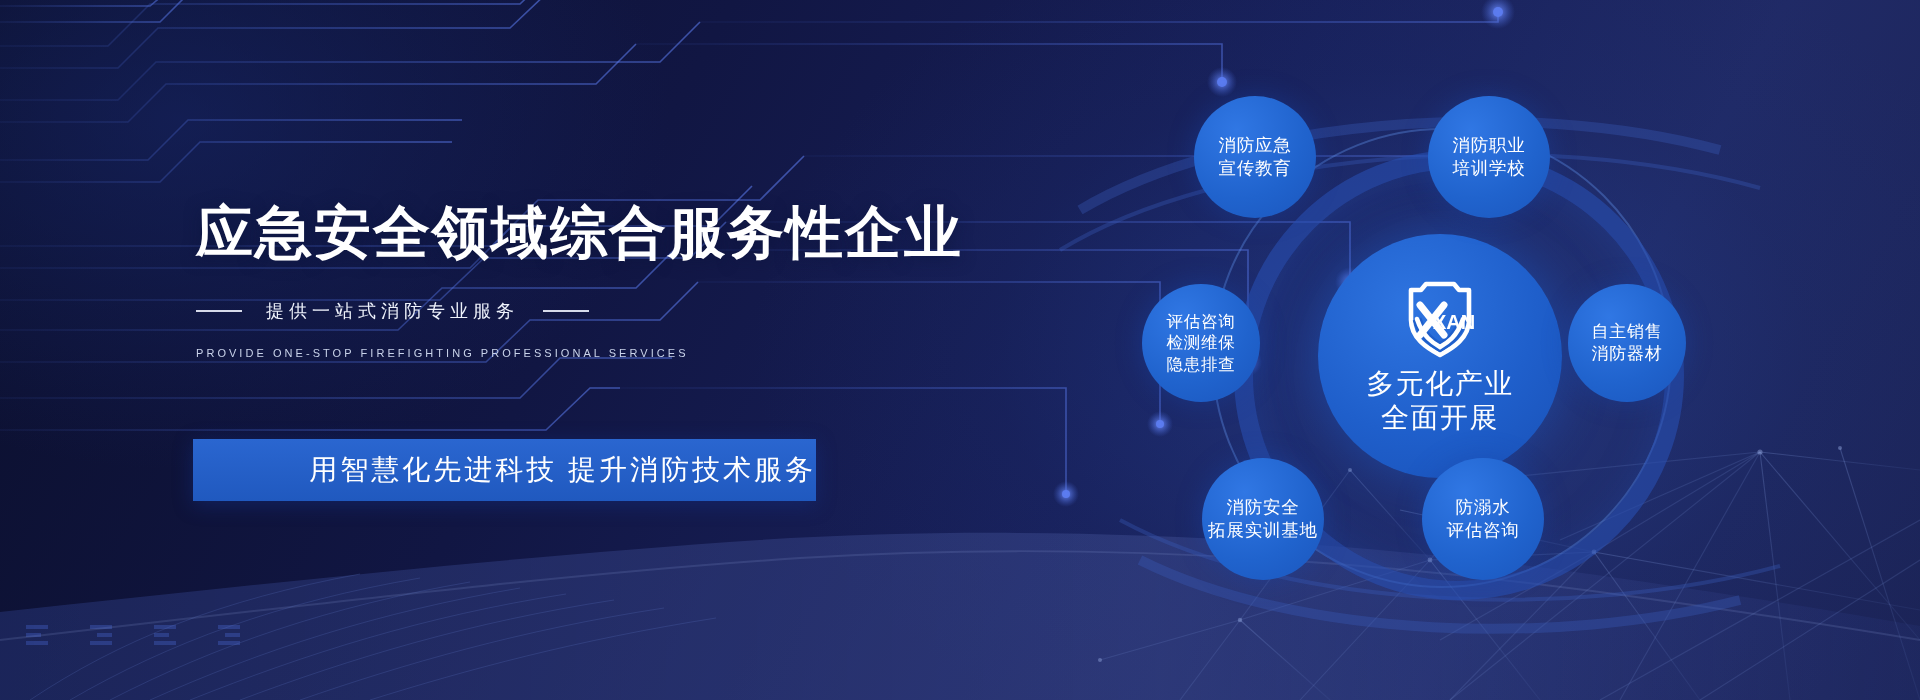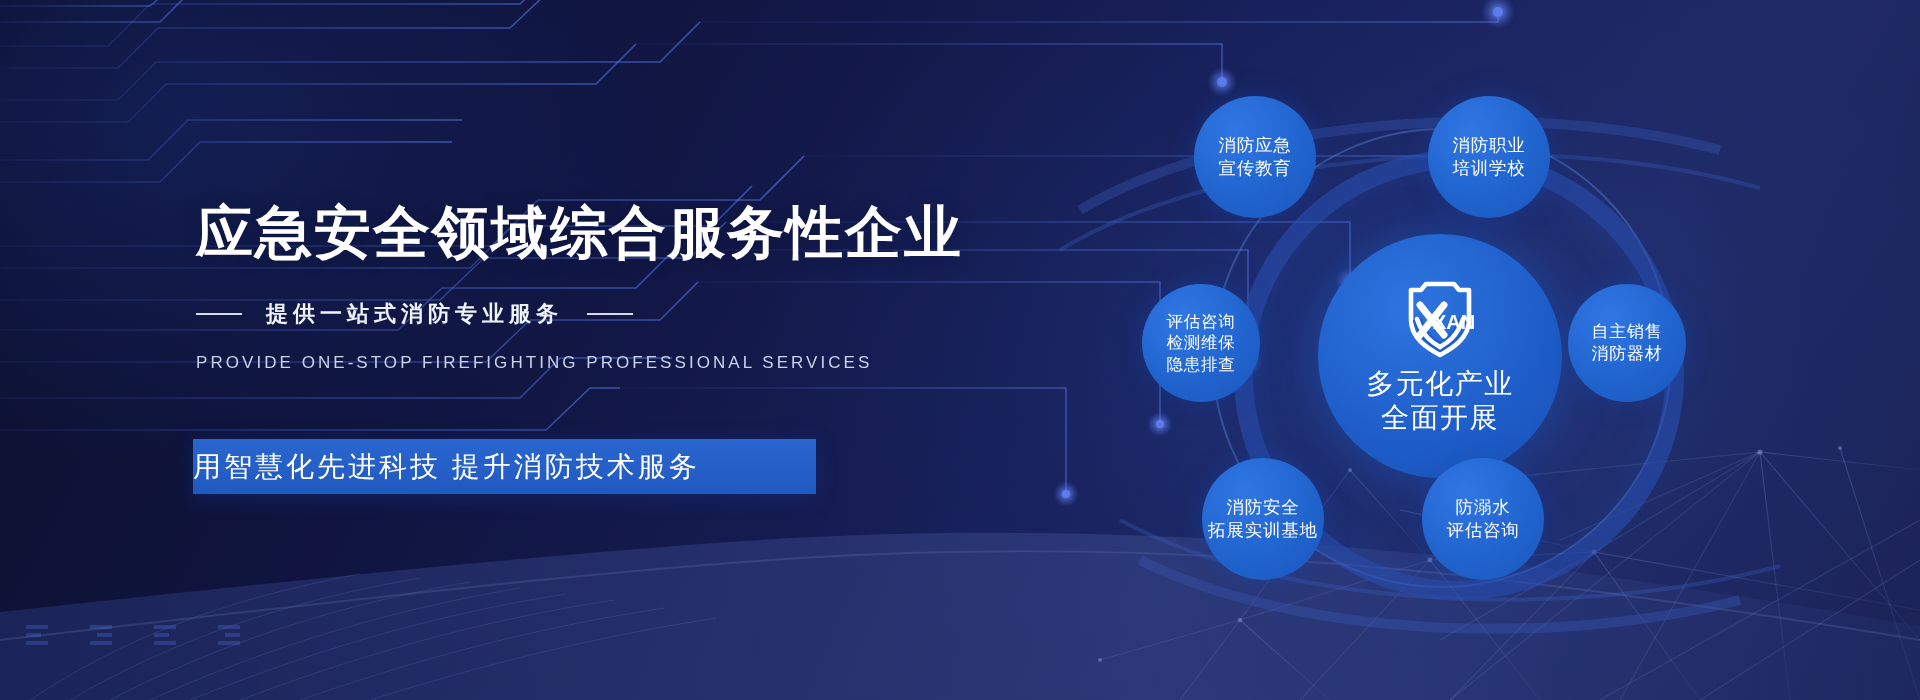--- a/index.html
+++ b/index.html
@@ -17,29 +17,29 @@
   
   .copy{position:absolute;left:196px;top:168px;width:760px;}
   .h1{
     font-size:57px;font-weight:700;color:#ffffff;letter-spacing:2px;
     line-height:1.12;white-space:nowrap;
     text-shadow:0 2px 16px rgba(10,20,60,.65);
     margin-top:33px;
   }
   .sub-row{display:flex;align-items:center;gap:24px;margin-top:34px;}
   .dash{width:46px;height:2px;background:#e7ecf8;opacity:.92;}
-  .h2{font-size:22px;color:#eef2fb;letter-spacing:5px;white-space:nowrap;font-weight:700;}
+  .h2{font-size:18px;color:#eef2fb;letter-spacing:5px;white-space:nowrap;font-weight:400;}
   .eng{
-    margin-top:24px;font-size:17px;color:#c9d3ea;letter-spacing:3.05px;
+    margin-top:24px;font-size:11px;color:#c9d3ea;letter-spacing:3.05px;
     white-space:nowrap;font-weight:400;
   }
   .cta{
-    position:absolute;left:193px;top:439px;width:623px;height:55px;
+    position:absolute;left:193px;top:439px;width:623px;height:62px;
     background:linear-gradient(180deg,#2a66d0 0%,#2059bf 100%);
-    display:flex;align-items:center;justify-content:flex-start;
+    display:flex;align-items:center;justify-content:flex-end;
     box-shadow:0 4px 20px rgba(20,50,140,.45);
   }
   .cta-text{font-size:28px;color:#fff;letter-spacing:3px;white-space:nowrap;font-weight:400;}
 
   
   .diagram{position:absolute;left:1150px;top:92px;width:580px;height:520px;}
   .ring{
     position:absolute;border-radius:50%;
   }
   .ring-thick{

